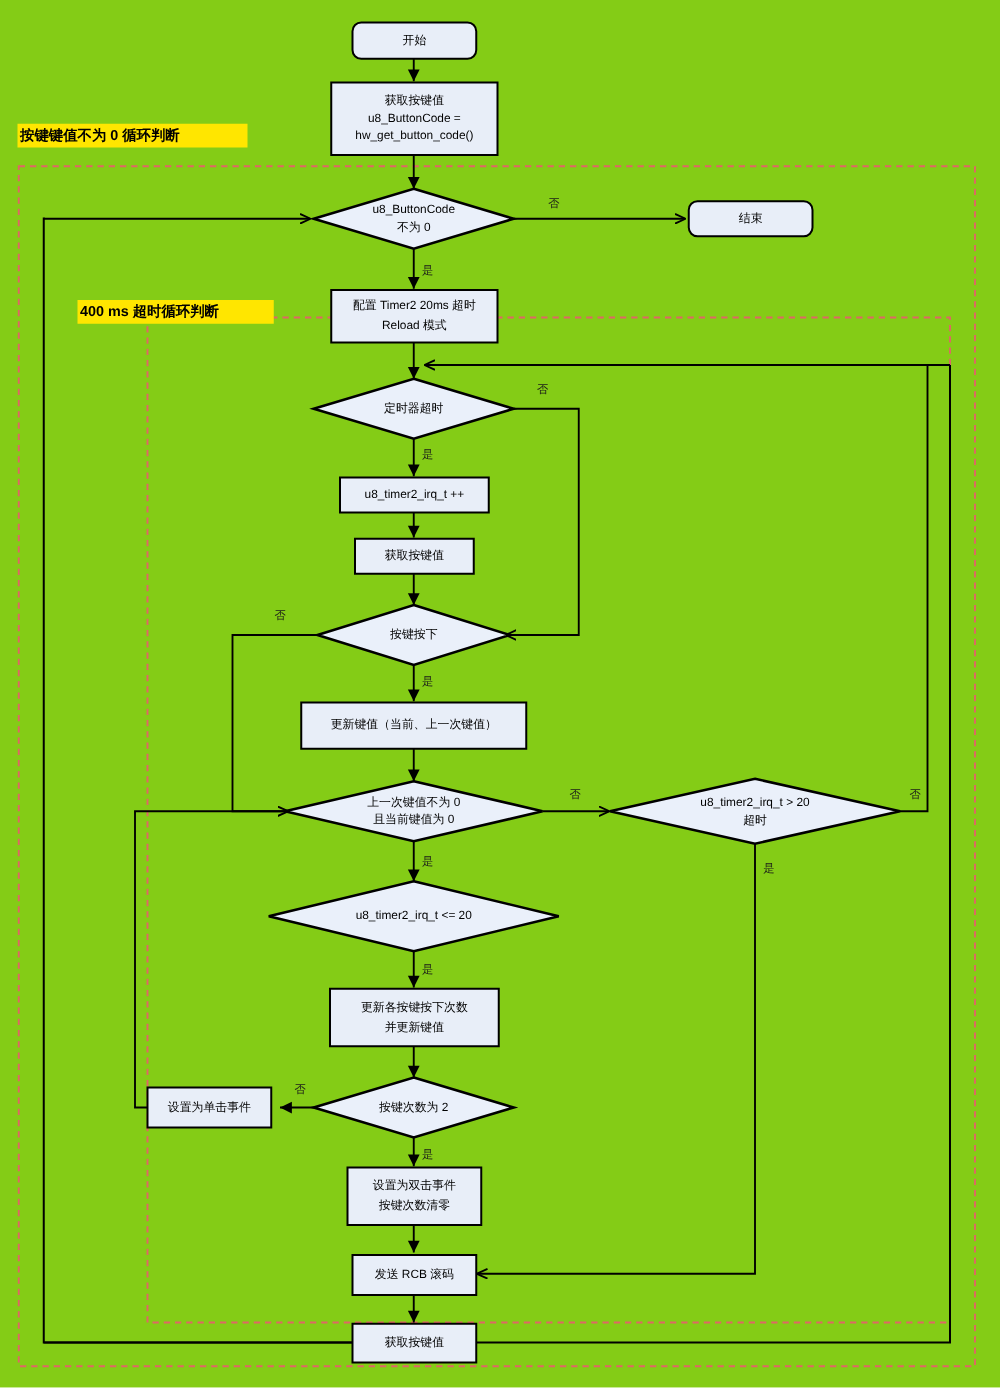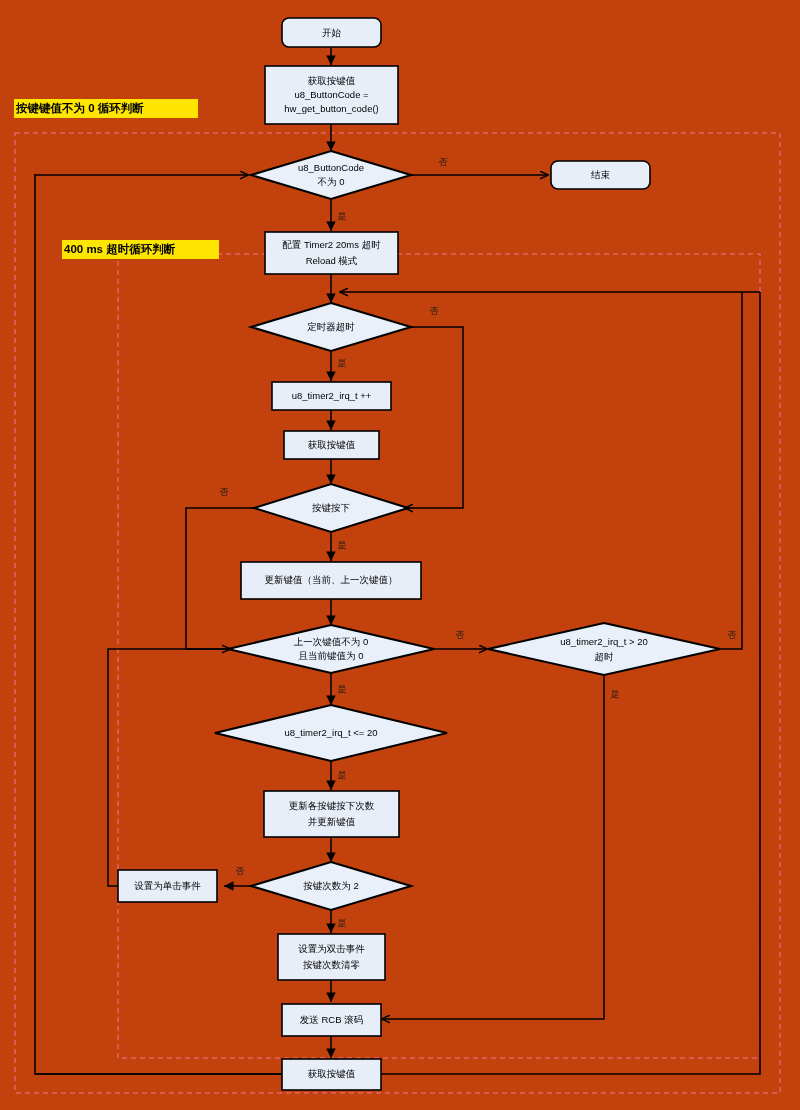--- a/index.html
+++ b/index.html
@@ -1,17 +1,17 @@
 <!DOCTYPE html>
 <html><head>
 <meta charset="utf-8">
 <style>
   html,body{margin:0;padding:0;background:#ffffff;}
   body{font-family:"Liberation Sans","DejaVu Sans",sans-serif;}
-  #stage{position:relative;width:800px;height:1110px;background:#c2410c;overflow:hidden;}
+  #stage{position:relative;width:800px;height:1110px;background:#84cc16;overflow:hidden;}
   svg{position:absolute;left:0;top:0;}
   .node-text{font-family:"Liberation Sans","DejaVu Sans",sans-serif;font-size:9.5px;fill:#000000;text-anchor:middle;dominant-baseline:middle;}
   .edge-label{font-family:"Liberation Sans","DejaVu Sans",sans-serif;font-size:9px;fill:#1a1a1a;text-anchor:middle;dominant-baseline:middle;}
   .shape{fill:#e8eef8;stroke:#000000;stroke-width:1.6;}
   .shape-diamond{fill:#eaf0fa;stroke:#000000;stroke-width:2.1;}
   .flowline{stroke:#000000;stroke-width:1.5;fill:none;}
   .blackframe{stroke:#000000;stroke-width:1.6;fill:none;}
   .dashred{stroke:#e06666;stroke-width:1.5;fill:none;stroke-dasharray:5 4;}
   .hl-rect{fill:#ffe600;}
   .hl-text{font-family:"Liberation Sans","DejaVu Sans",sans-serif;font-size:11.5px;font-weight:bold;fill:#000000;dominant-baseline:middle;}

